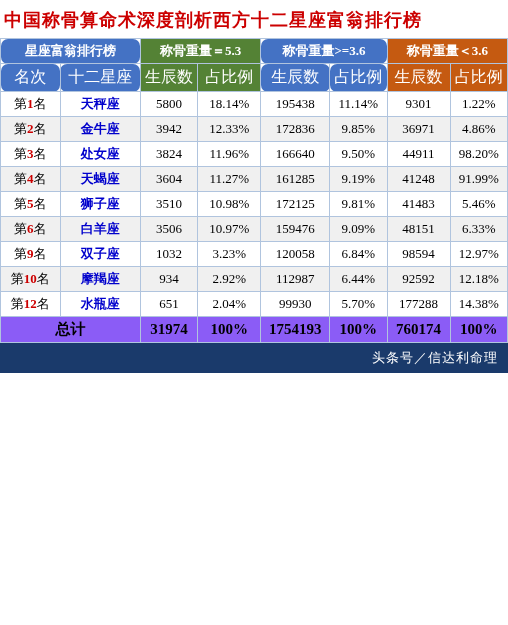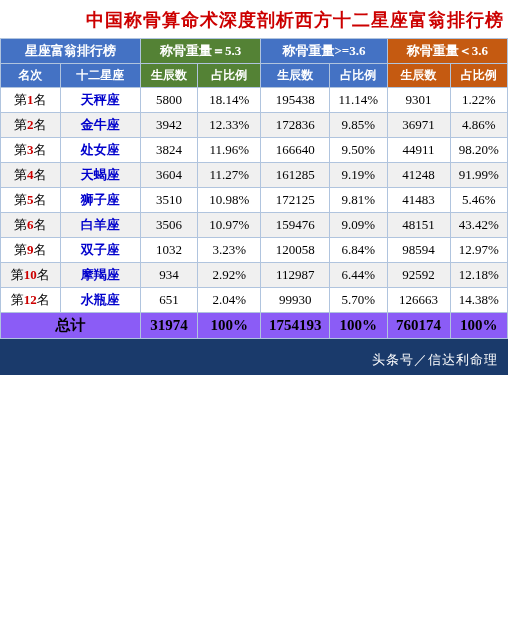--- a/index.html
+++ b/index.html
@@ -9,21 +9,21 @@
       font-family: "SimSun", "宋体", serif;
       background: #fff;
     }
     #app {
       width: 508px;
       background: #fff;
     }
     .main-title {
       background: #fff;
       color: #cc0000;
-      text-align: right;
+      text-align: left;
       font-size: 18px;
       font-weight: bold;
       padding: 8px 4px 6px 4px;
       letter-spacing: 1px;
     }
     table {
       width: 100%;
       border-collapse: collapse;
       font-size: 13px;
     }
@@ -34,22 +34,22 @@
     }
     .header-row-1 th {
       background: #4472c4;
       color: #fff;
       font-weight: bold;
       font-size: 13px;
     }
     .header-row-2 th {
       background: #4472c4;
       color: #fff;
-      font-weight: bold;
-      font-size: 12px;
+      font-weight: normal;
+      font-size: 16px;
     }
     .col-rank { width: 52px; }
     .col-sign { width: 70px; }
     .col-births1 { width: 50px; }
     .col-pct1 { width: 55px; }
     .col-births2 { width: 60px; }
     .col-pct2 { width: 50px; }
     .col-births3 { width: 55px; }
     .col-pct3 { width: 50px; }
 
@@ -74,31 +74,32 @@
     }
     .total-row td {
       background: #8b5cf6;
       font-weight: bold;
       font-size: 15px;
     }
     .footer {
       background: #1a3a6b;
       color: #fff;
       text-align: right;
-      padding: 12px 10px 6px 0;
+      padding: 6px 10px 6px 0;
       font-size: 13px;
       letter-spacing: 1px;
     }
     .section-header {
       background: #548235 !important;
       color: #fff !important;
     }
     .section-header-blue {
       background: #4472c4 !important;
       color: #fff !important;
+      border-radius: 7px;
     }
     .section-header-orange {
       background: #c55a11 !important;
       color: #fff !important;
     }
   </style>
 </head>
 <body>
 
 <div id="app">
@@ -198,21 +199,21 @@
       第<span class="rank-num">6</span>名
     </td>
     <td>
       <span class="sign-link">白羊座</span>
     </td>
     <td>3506</td>
     <td>10.97%</td>
     <td>159476</td>
     <td>9.09%</td>
     <td>48151</td>
-    <td>43.42%</td>
+    <td>6.33%</td>
   </tr>
         <tr class="data-row">
     <td class="rank-text">
       第<span class="rank-num">9</span>名
     </td>
     <td>
       <span class="sign-link">双子座</span>
     </td>
     <td>1032</td>
     <td>3.23%</td>
@@ -239,21 +240,21 @@
     <td class="rank-text">
       第<span class="rank-num">12</span>名
     </td>
     <td>
       <span class="sign-link">水瓶座</span>
     </td>
     <td>651</td>
     <td>2.04%</td>
     <td>99930</td>
     <td>5.70%</td>
-    <td>126663</td>
+    <td>177288</td>
     <td>14.38%</td>
   </tr>
         <tr class="total-row">
   <td colspan="2">总计</td>
   <td>31974</td>
   <td>100%</td>
   <td>1754193</td>
   <td>100%</td>
   <td>760174</td>
   <td>100%</td>

